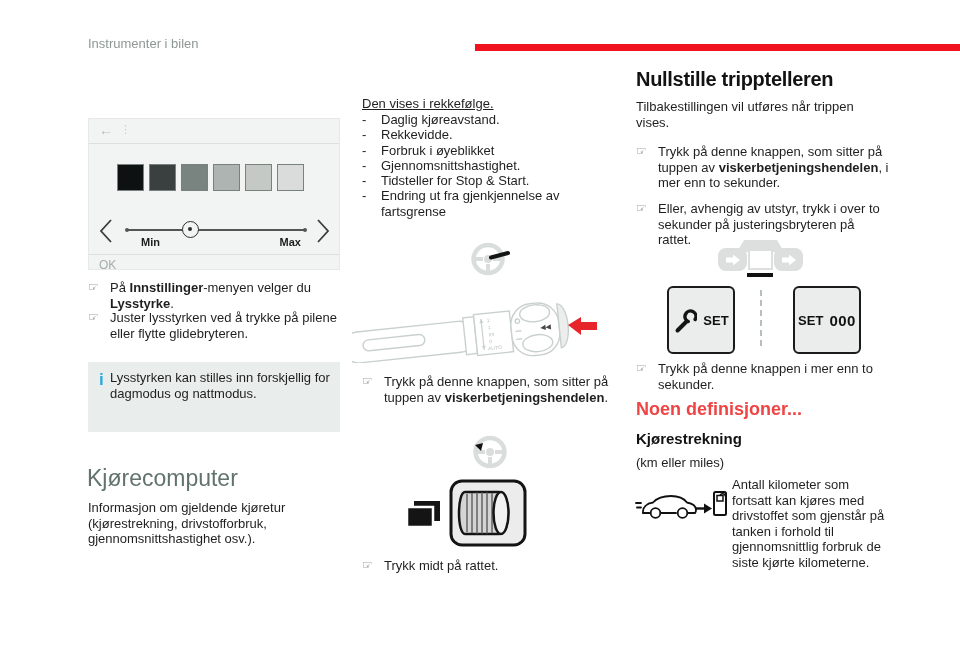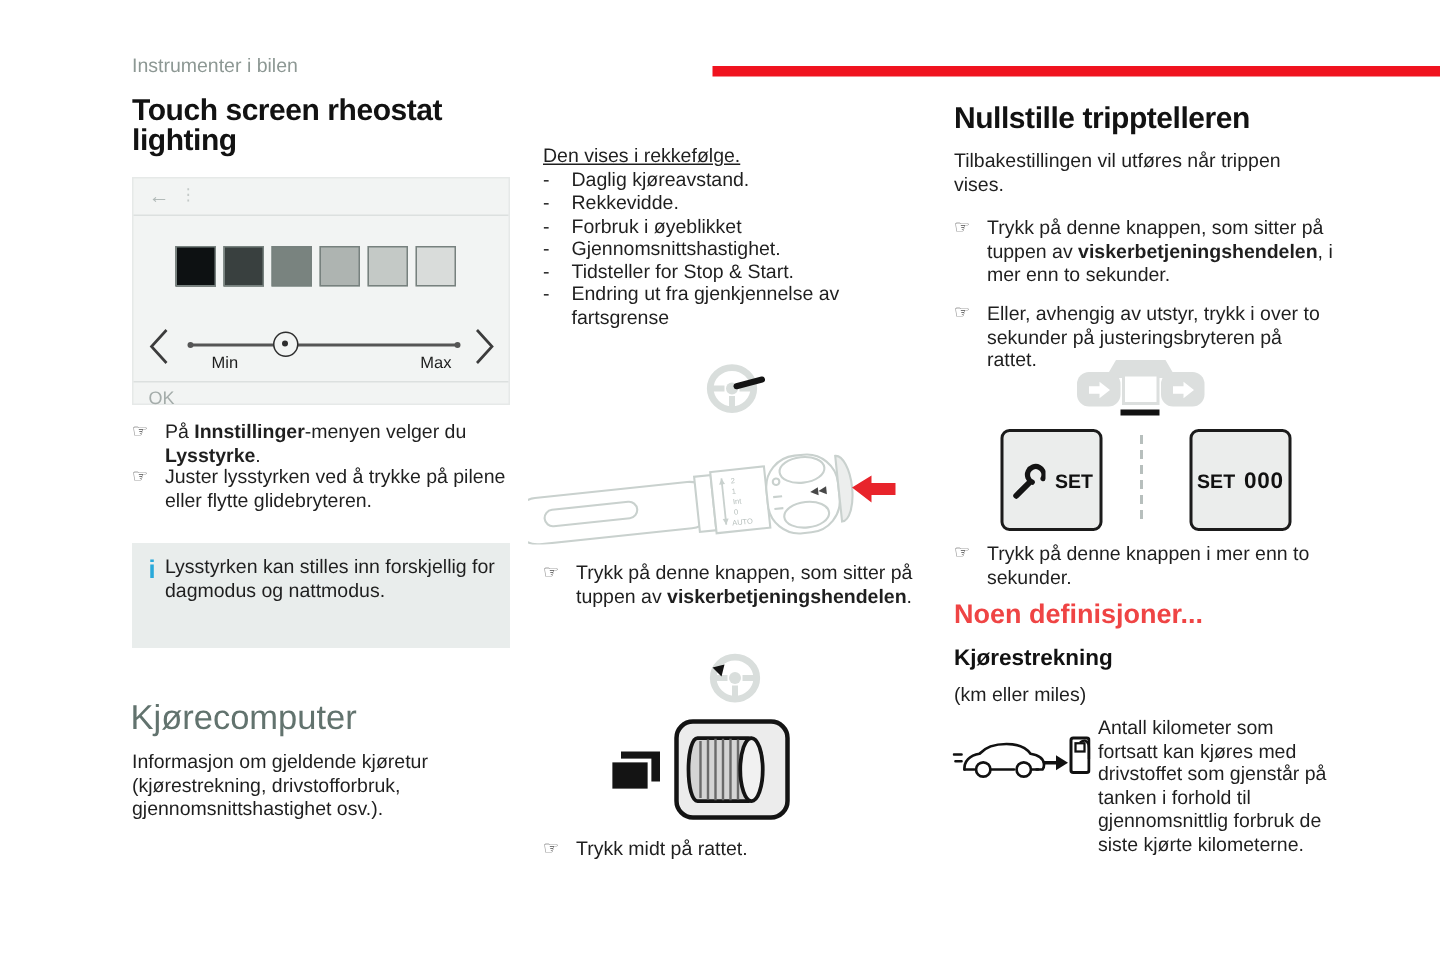--- a/index.html
+++ b/index.html
@@ -27,21 +27,21 @@
   .screen-top{position:absolute;left:0;top:0;width:100%;height:24px;border-bottom:1px solid #dcе0df;border-bottom:1px solid #dce0df;}
   .backicon{position:absolute;left:10px;top:3px;font-size:14px;color:#b3bbb9;}
   .menuicon{position:absolute;left:31px;top:4px;font-size:11px;color:#c4cac8;}
   .swatches{position:absolute;left:28px;top:45px;display:flex;gap:5px;}
   .sw{width:27px;height:27px;border:1px solid #77817e;box-sizing:border-box;}
   .track{position:absolute;left:37px;top:110px;width:180px;height:2px;background:#555;}
   .tdot{position:absolute;top:-1px;width:4px;height:4px;border-radius:50%;background:#555;}
   .knob{position:absolute;left:93px;top:102px;width:17px;height:17px;border:1.6px solid #2e2e2e;
         border-radius:50%;background:#f2f4f3;box-sizing:border-box;}
   .knob::after{content:"";position:absolute;left:5px;top:5px;width:4px;height:4px;border-radius:50%;background:#2e2e2e;}
-  .minmax{position:absolute;top:117px;font-size:11px;font-weight:normal;color:#1d1d1d;padding-left:16px;}
+  .minmax{position:absolute;top:117px;font-size:11px;font-weight:bold;color:#1d1d1d;padding-left:16px;}
   .okbar{position:absolute;left:0;top:135px;width:100%;border-top:1px solid #dce0df;}
   .oklab{position:absolute;left:10px;top:139px;font-size:12px;color:#a4acaa;}
   
   .infobox{width:252px;height:70px;background:#e9edec;box-sizing:border-box;}
   .iicon{position:absolute;left:11px;top:8px;font-weight:bold;font-size:17px;color:#2aa9da;font-style:normal;}
   .itext{position:absolute;left:22px;top:8px;width:224px;font-size:13px;line-height:15.5px;}
   
   .setbox{width:68px;height:68px;background:#ebedec;border:2.5px solid #1b1b1b;border-radius:6px;
           box-sizing:border-box;display:flex;align-items:center;justify-content:center;gap:6px;}
   .setlab{font-weight:bold;font-size:13px;color:#111;}
@@ -52,21 +52,20 @@
   .watermark{font-size:23px;color:#9d9d9d;letter-spacing:0.5px;}
 </style>
 </head>
 <body>
 
 <div class="page">
 
   <div class="abs crumb" style="left:88px;top:36px;">Instrumenter i bilen</div>
   <div class="abs redbar" style="left: 475px; top: 44px; width: 485px; background-color: rgb(240, 19, 31);"></div>
 
-  <h1 class="abs h1" style="left:88px;top:64px;width:245px;">Touch screen rheostat lighting</h1>
 
   <div class="abs screen" style="left:88px;top:118px;">
     <div class="screen-top">
       <span class="backicon">←</span>
       <span class="menuicon">⋮</span>
     </div>
     <div class="swatches">
       <div class="sw" style="background-color: rgb(13, 17, 18);"></div>
       <div class="sw" style="background-color: rgb(57, 64, 63);"></div>
       <div class="sw" style="background-color: rgb(121, 131, 127);"></div>

